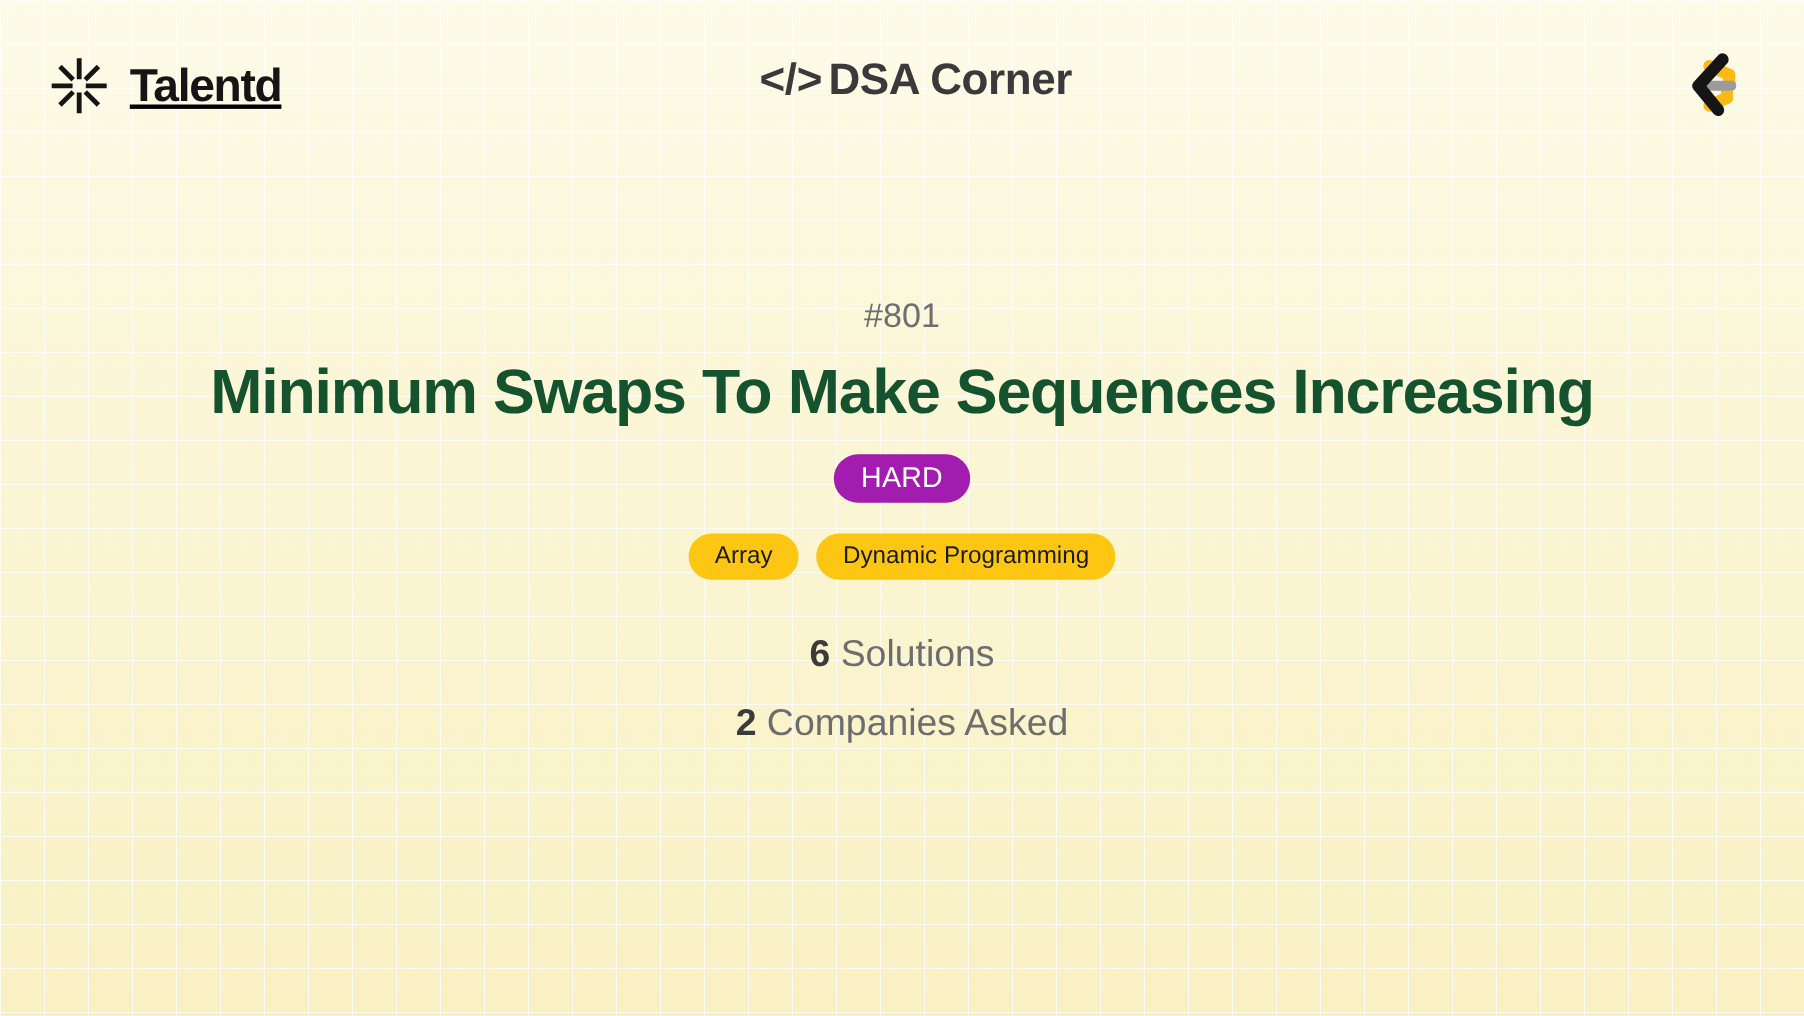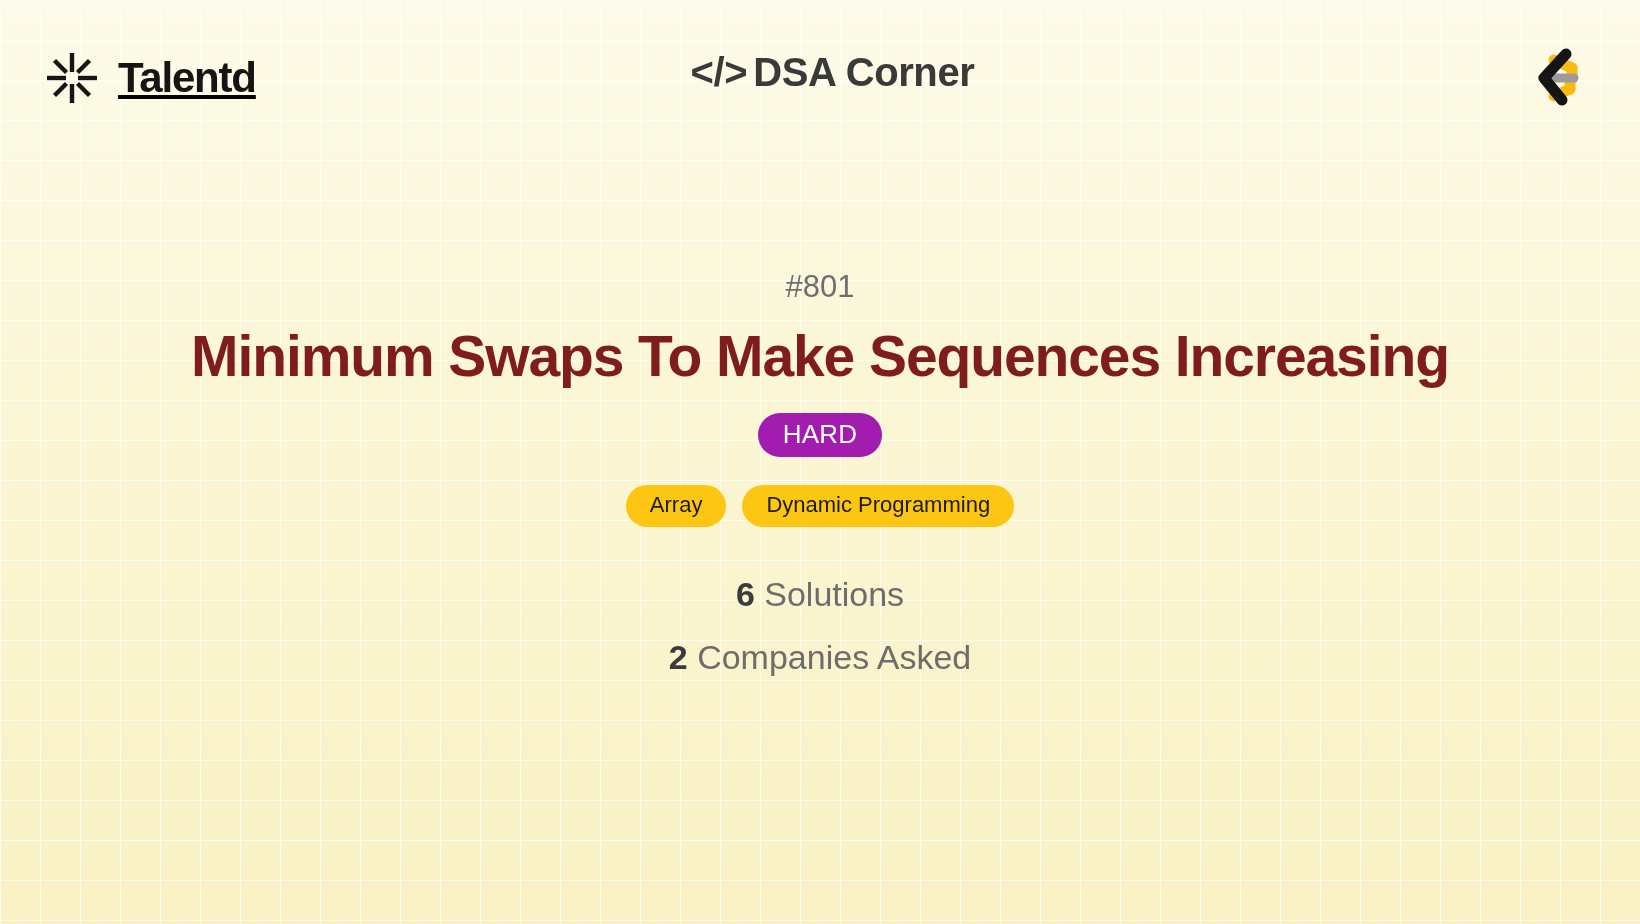--- a/index.html
+++ b/index.html
@@ -97,21 +97,21 @@
     font-size: 31px;
     color: #6e6e6e;
     font-weight: 400;
     line-height: 1;
     margin-bottom: 24px;
   }
 
   #problem-title {
     font-size: 57px;
     font-weight: 700;
-    color: #7f1d1d;
+    color: #14532d;
     letter-spacing: -1.1px;
     line-height: 1.08;
     max-width: 1500px;
     margin-bottom: 25px;
   }
 
   #difficulty-badge {
     display: inline-block;
     background: #a21caf;
     color: #ffffff;

